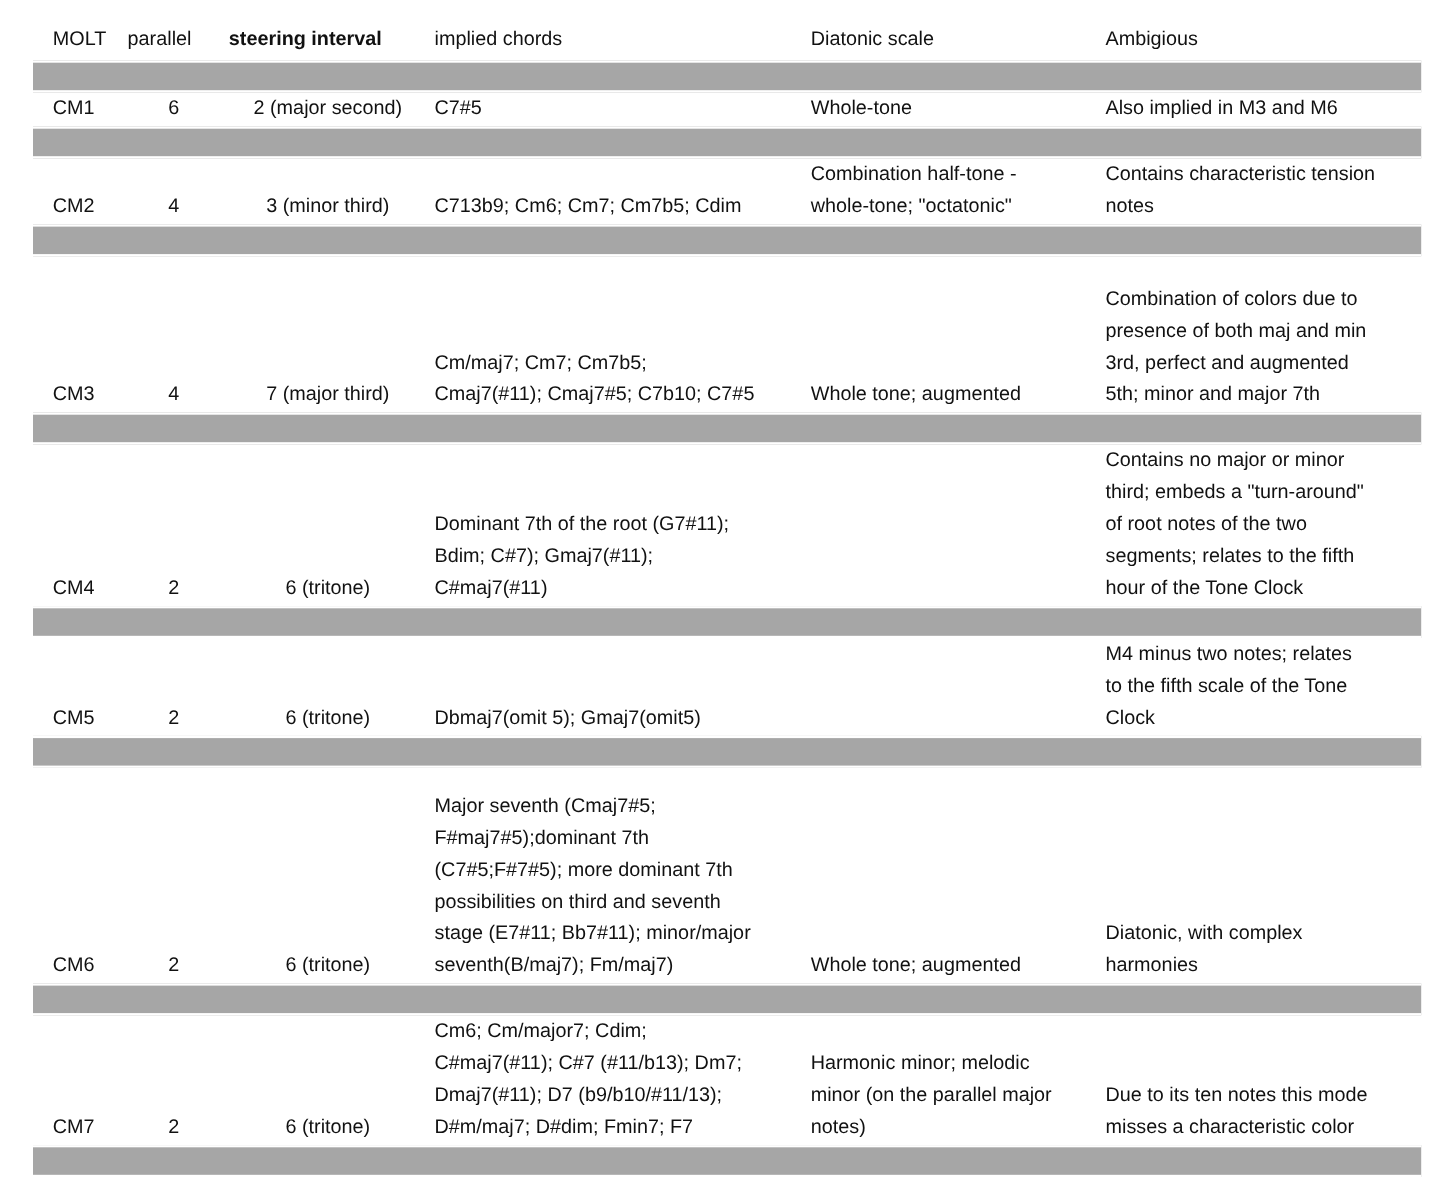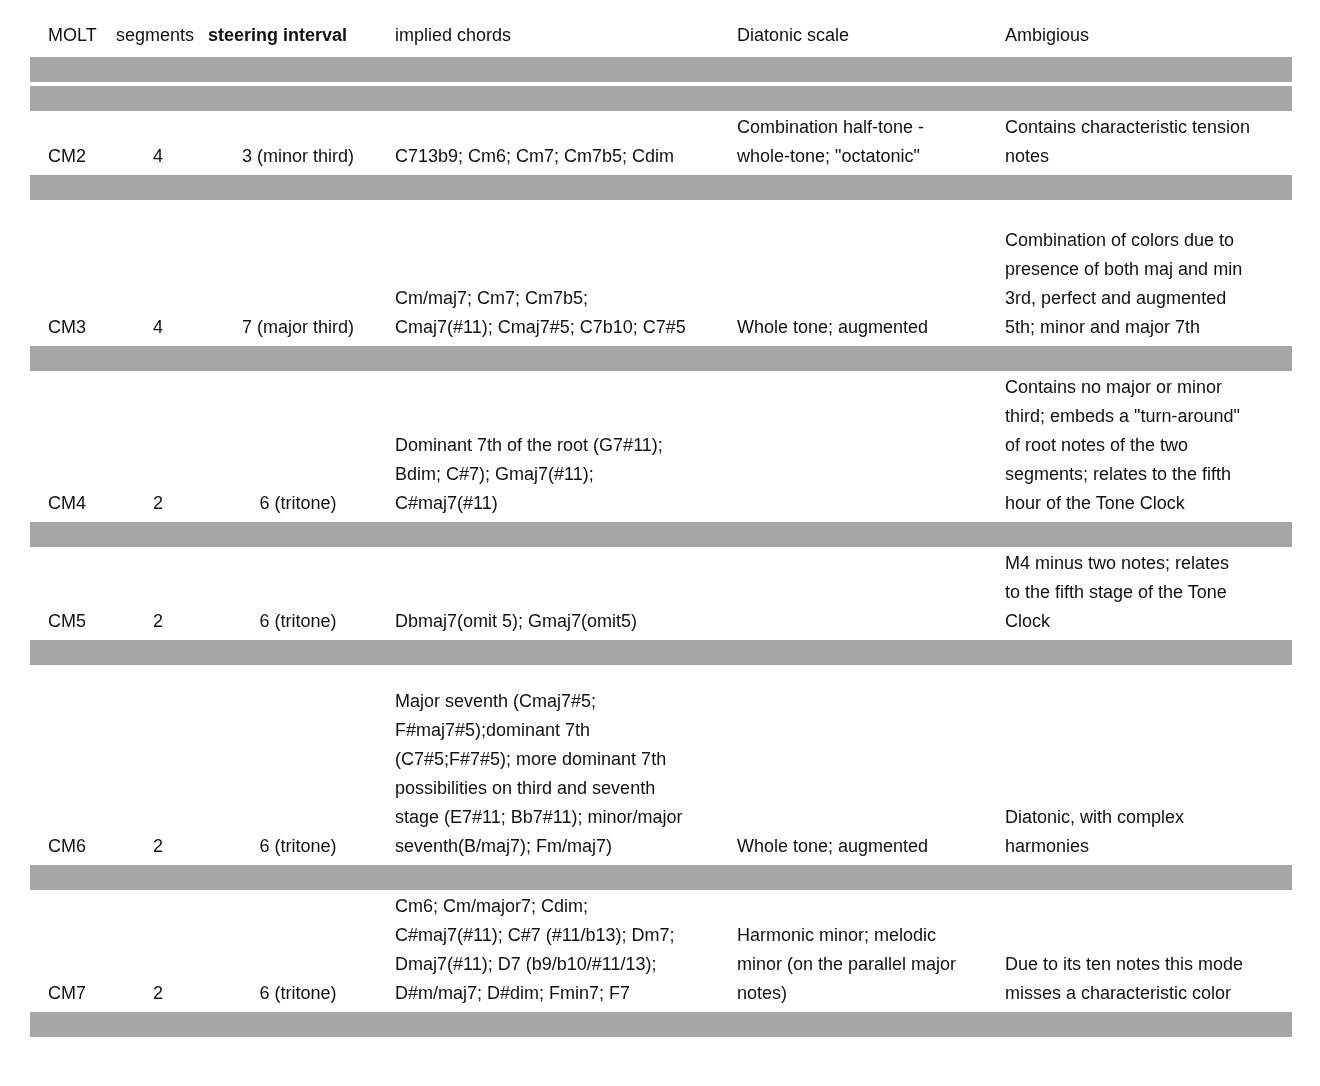--- a/index.html
+++ b/index.html
@@ -71,32 +71,40 @@
       <col class="c-molt">
         <col class="c-seg">
         <col class="c-steer">
       <col class="c-chords">
         <col class="c-scale">
         <col class="c-char">
     </colgroup>
     <thead>
       <tr style="height:40px">
         <th class="h-molt">MOLT</th>
-        <th class="h-seg">segments</th>
+        <th class="h-seg">parallel</th>
         <th class="h-steer">steering interval</th>
         <th>implied chords</th>
         <th>Diatonic scale</th>
         <th>Ambigious</th>
       </tr>
     </thead>
     <tbody>
       <tr class="sep">
           <td colspan="6"></td>
         </tr>
 
+      <tr style="height:29px">
+        <td class="molt">CM1</td>
+        <td class="num">6</td>
+        <td class="steer">2 (major second)</td>
+        <td>C7#5</td>
+        <td>Whole-tone</td>
+        <td>Also implied in M3 and M6</td>
+      </tr>
       <tr class="sep">
           <td colspan="6"></td>
         </tr>
 
       <tr style="height:58px">
         <td class="molt">CM2</td>
         <td class="num">4</td>
         <td class="steer">3 (minor third)</td>
         <td>C713b9; Cm6; Cm7; Cm7b5; Cdim</td>
         <td>Combination half-tone -
@@ -142,21 +150,21 @@
           <td colspan="6"></td>
         </tr>
 
       <tr style="height:82px">
         <td class="molt">CM5</td>
         <td class="num">2</td>
         <td class="steer">6 (tritone)</td>
         <td>Dbmaj7(omit 5); Gmaj7(omit5)</td>
         <td></td>
         <td>M4 minus two notes; relates
-to the fifth stage of the Tone
+to the fifth scale of the Tone
 Clock</td>
       </tr>
       <tr class="sep">
           <td colspan="6"></td>
         </tr>
 
       <tr style="height:196px">
         <td class="molt">CM6</td>
         <td class="num">2</td>
         <td class="steer">6 (tritone)</td>

